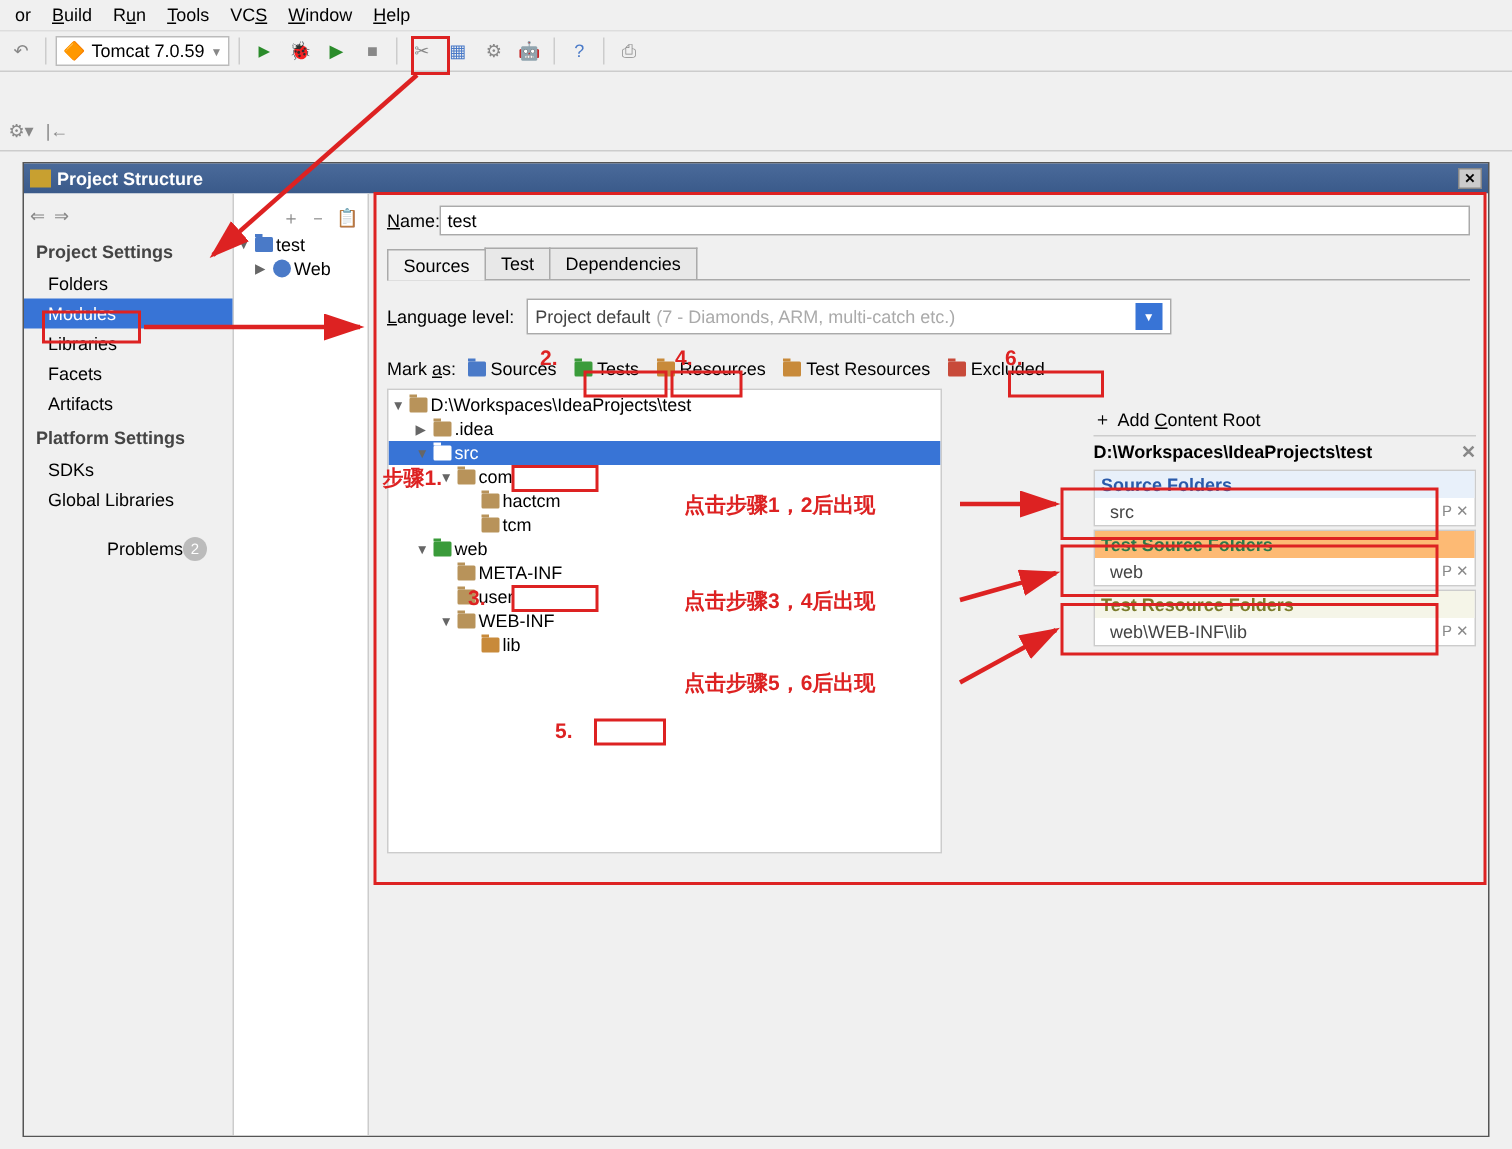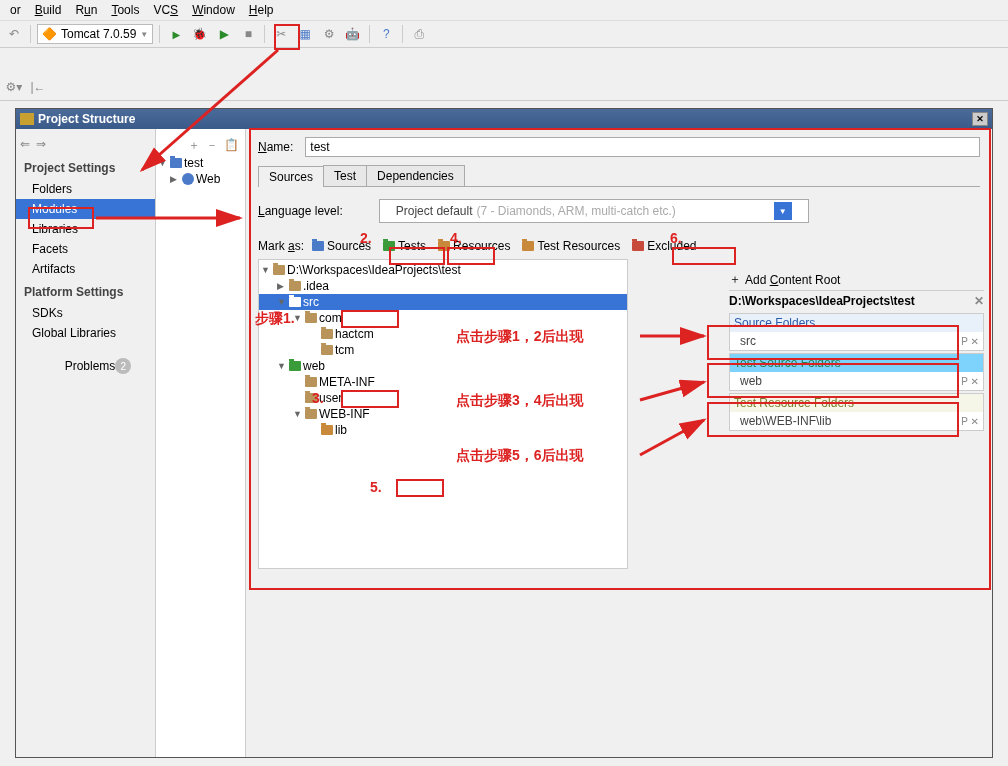--- a/index.html
+++ b/index.html
@@ -27,49 +27,49 @@
 .dialog-title { height: 20px; background: linear-gradient(#4a6a9a, #3a5a8a); color: #fff; display: flex; align-items: center; padding: 0 4px; font-weight: bold; }
 .dialog-title .close { margin-left: auto; width: 16px; height: 14px; background: #ccc; color: #000; display: flex; align-items: center; justify-content: center; font-size: 9px; border: 1px solid #888; }
 .dialog-body { display: flex; height: calc(100% - 20px); }
 
 
 .nav-panel { width: 140px; background: #f0f0f0; border-right: 1px solid #ccc; padding-top: 4px; }
 .nav-toolbar { height: 22px; display: flex; align-items: center; padding: 0 4px; gap: 6px; color: #888; }
 .nav-heading { padding: 6px 8px 4px; color: #444; font-weight: bold; }
 .nav-item { padding: 3px 8px 3px 16px; cursor: default; }
 .nav-item.selected { background: #3874d6; color: #fff; }
-.nav-problems { display: flex; align-items: center; justify-content: center; padding: 3px 4px 3px 8px; margin-left: 21px; }
+.nav-problems { display: flex; align-items: center; justify-content: flex-end; padding: 3px 17px 3px 8px; margin-left: 21px; }
 .badge { width: 16px; height: 16px; border-radius: 8px; background: #bbb; color: #fff; display: flex; align-items: center; justify-content: center; font-size: 10px; }
 
 
 .tree-panel { width: 90px; background: #fff; border-right: 1px solid #ccc; padding-top: 6px; }
 .tree-toolbar { height: 20px; display: flex; align-items: center; justify-content: flex-end; gap: 6px; padding-right: 6px; color: #888; }
 .tree-node { display: flex; align-items: center; gap: 2px; padding: 1px 2px; }
 .tree-indent { width: 10px; display: inline-block; }
 .tree-arrow { width: 10px; color: #666; font-size: 9px; }
 .folder-ic { width: 12px; height: 10px; background: #b8935a; border-radius: 1px; display: inline-block; position: relative; }
 .folder-ic::before { content: ''; position: absolute; top: -2px; left: 0; width: 5px; height: 2px; background: #b8935a; }
 .folder-ic.blue { background: #4a7ac8; }
 .folder-ic.blue::before { background: #4a7ac8; }
 .web-ic { width: 12px; height: 12px; border-radius: 6px; background: #4a7ac8; display: inline-block; }
 
 
 .content-panel { flex: 1; background: #f0f0f0; padding: 8px 12px; display: flex; flex-direction: column; position: relative; }
-.name-row { display: flex; align-items: center; gap: 12px; margin-bottom: 8px; }
+.name-row { display: flex; align-items: center; gap: 0; margin-bottom: 8px; }
 .name-row label u { text-decoration: underline; }
 .name-input { flex: 1; border: 1px solid #aaa; padding: 2px 4px; background: #fff; }
 
 
 .tabs { display: flex; border-bottom: 1px solid #aaa; }
 .tab { padding: 3px 10px; border: 1px solid #aaa; border-bottom: none; background: #e8e8e8; margin-right: -1px; cursor: default; }
 .tab.active { background: #f0f0f0; position: relative; top: 1px; }
 
 
 .lang-row { display: flex; align-items: center; gap: 8px; margin-top: 12px; }
-.lang-select { flex: 1; max-width: 430px; border: 1px solid #aaa; background: #fff; padding: 2px 16px; display: flex; align-items: center; color: #444; margin-left: 28px; }
+.lang-select { flex: 1; max-width: 430px; border: 1px solid #aaa; background: #fff; padding: 2px 5px; display: flex; align-items: center; color: #444; }
 .lang-select .gray { color: #aaa; margin-left: 4px; }
 .lang-dd { width: 18px; height: 18px; background: #3874d6; color: #fff; display: flex; align-items: center; justify-content: center; font-size: 8px; margin-left: auto; }
 
 
 .mark-row { display: flex; align-items: center; gap: 4px; margin-top: 14px; }
 .mark-row .lbl u { text-decoration: underline; }
 .mark-btn { display: inline-flex; align-items: center; gap: 3px; padding: 2px 4px; }
 .fic { width: 12px; height: 10px; border-radius: 1px; display: inline-block; position: relative; }
 .fic::before { content: ''; position: absolute; top: -2px; left: 0; width: 5px; height: 2px; background: inherit; }
 .fic.blue { background: #4a7ac8; }
@@ -85,23 +85,23 @@
 .src-row.sel .fic.blue { background: #fff; }
 .src-row.sel .fic.blue::before { background: #fff; }
 .ind { display: inline-block; width: 14px; }
 
 
 .roots-panel { position: absolute; right: 8px; top: 140px; width: 255px; }
 .add-root { display: flex; align-items: center; gap: 4px; padding: 2px 0; border-bottom: 1px solid #ccc; }
 .root-path { padding: 3px 0; font-weight: bold; display: flex; align-items: center; }
 .root-path .x { margin-left: auto; color: #888; }
 .root-section { border: 1px solid #ccc; background: #fff; margin-top: 2px; }
-.root-h { padding: 2px 4px; font-weight: normal; }
+.root-h { padding: 2px 4px; font-weight: bold; }
 .root-h.blue { color: #2a5aaa; background: #e8f0fa; }
-.root-h.green { color: #2a7a4a; background: #7dd3fc; }
+.root-h.green { color: #2a7a4a; background: #fdba74; }
 .root-h.olive { color: #7a7a2a; background: #f5f5e8; }
 .root-body { padding: 2px 4px 2px 10px; display: flex; align-items: center; color: #444; }
 .root-body .px { margin-left: auto; color: #888; font-size: 10px; }
 
 
 .anno { position: absolute; color: #d22; font-size: 14px; font-weight: bold; pointer-events: none; }
 .red-box { position: absolute; border: 2px solid #d22; pointer-events: none; }
 .arrow-svg { position: absolute; pointer-events: none; }
 </style>
 </head>

